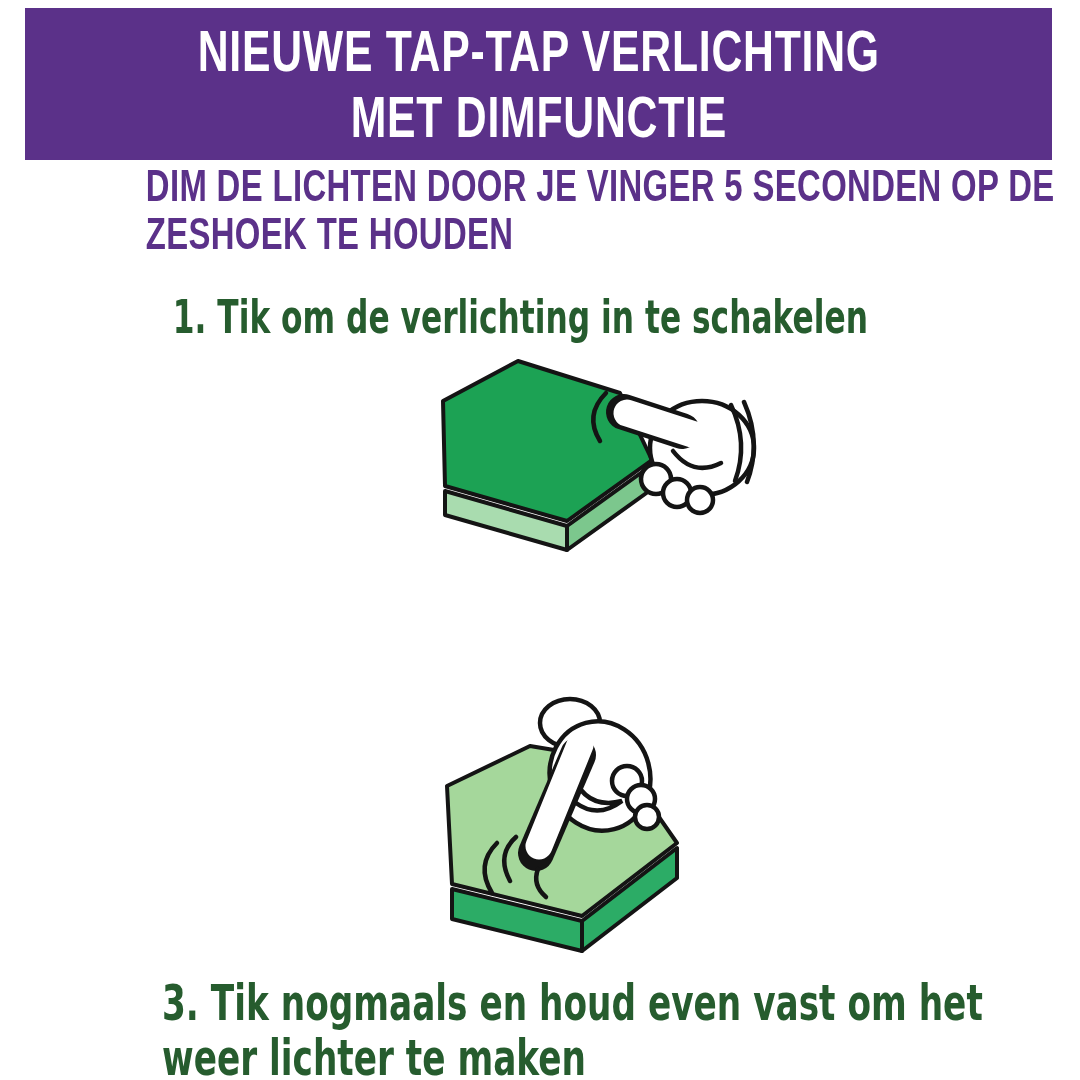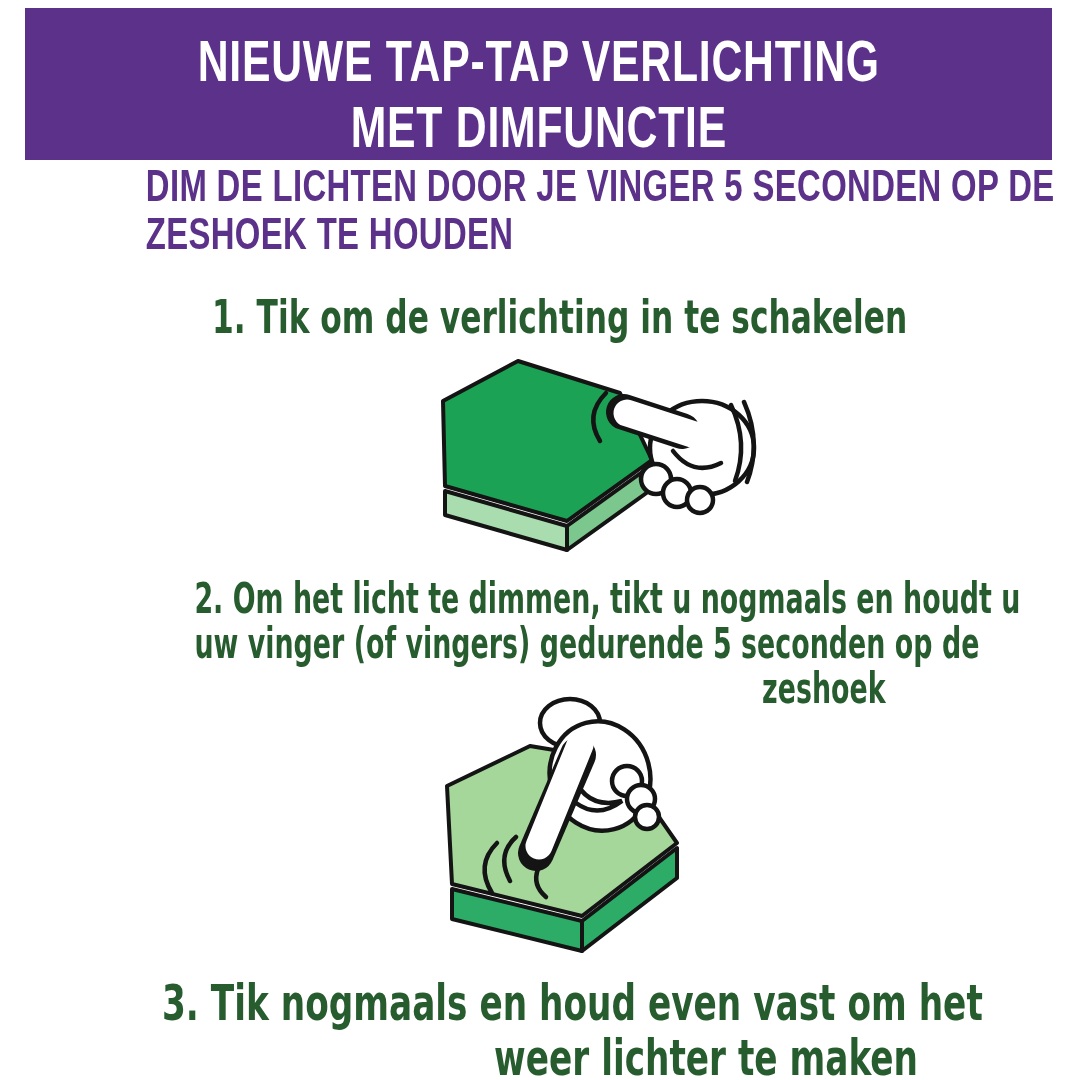--- a/index.html
+++ b/index.html
@@ -4,34 +4,34 @@
 <style>
   html,body { margin:0; padding:0; background:#ffffff; }
   .page {
     position:relative; width:1080px; height:1080px; overflow:hidden;
     background:#ffffff; font-family:"Liberation Sans", sans-serif;
   }
   
   .banner {
     position:absolute; left:25px; top:8px; width:1027px; height:152px;
     background:#5B3189; display:flex; flex-direction:column;
-    align-items:center; justify-content:flex-end;
+    align-items:center; justify-content:center;
   }
   .banner-line {
     color:#ffffff; font-weight:700; font-size:57px; line-height:66px;
     white-space:nowrap; transform:scaleX(0.75); letter-spacing:1px;
   }
   
   .subtitle { position:absolute; left:0; top:162px; width:1080px; text-align:left; }
   .subtitle-line {
     color:#5B3189; font-weight:700; font-size:45px; line-height:48px;
     white-space:nowrap; transform:scaleX(0.73); letter-spacing:0.5px;
   }
   
-  .step { position:absolute; left:0; width:1080px; text-align:right;
+  .step { position:absolute; left:0; width:1080px; text-align:left;
           font-family:"DejaVu Sans", sans-serif; font-weight:700; color:#265C2E; }
   .step-line { white-space:nowrap; }
   .step1 { top:292px; }
   .step1 .step-line { font-size:46px; line-height:50px; transform:scaleX(0.68); }
   .step2 { top:576px; }
   .step2 .step-line { font-size:42px; line-height:45px; transform:scaleX(0.64); }
   .step3 { top:976px; }
   .step3 .step-line { font-size:49px; line-height:55px; transform:scaleX(0.70); }
   
   .illu { position:absolute; }
@@ -74,25 +74,20 @@
         <path d="M 243 98 q 20 26 48 12" fill="none"></path>
         <path d="M 301 52 q 18 38 4 76" fill="none"></path>
         <path d="M 314 49 q 18 40 3 80" fill="none"></path>
         <line x1="194" y1="59" x2="252" y2="78" stroke="#141414" stroke-width="36"></line>
         <line x1="197" y1="60" x2="268" y2="83" stroke="#ffffff" stroke-width="27"></line>
         <path d="M 176 40 q -22 22 -6 48" fill="none"></path>
       </g>
     </svg>
   </div>
 
-  <div class="step step2">
-    <div class="step-line">2. Om het licht te dimmen, tikt u nogmaals en houdt u</div>
-    <div class="step-line">uw vinger (of vingers) gedurende 5 seconden op de</div>
-    <div class="step-line">zeshoek</div>
-  </div>
 
   <div class="illu illu2">
     <svg width="350" height="285" viewBox="0 0 350 285">
 
       <path d="M 32 198 L 162 230 L 162 260 L 32 228 Z" stroke="#141414" stroke-width="4" stroke-linejoin="round" fill="#2CAC66"></path>
       <path d="M 162 230 L 257 157 L 257 187 L 162 260 Z" stroke="#141414" stroke-width="4" stroke-linejoin="round" fill="#2CAC66"></path>
 
       <path d="M 27 95 L 110 55 L 200 70 L 257 152 L 162 225 L 32 193 Z" stroke="#141414" stroke-width="4" stroke-linejoin="round" fill="#A5D79B"></path>
 
       <g fill="#ffffff" stroke="#141414" stroke-width="4.5" stroke-linecap="round">

